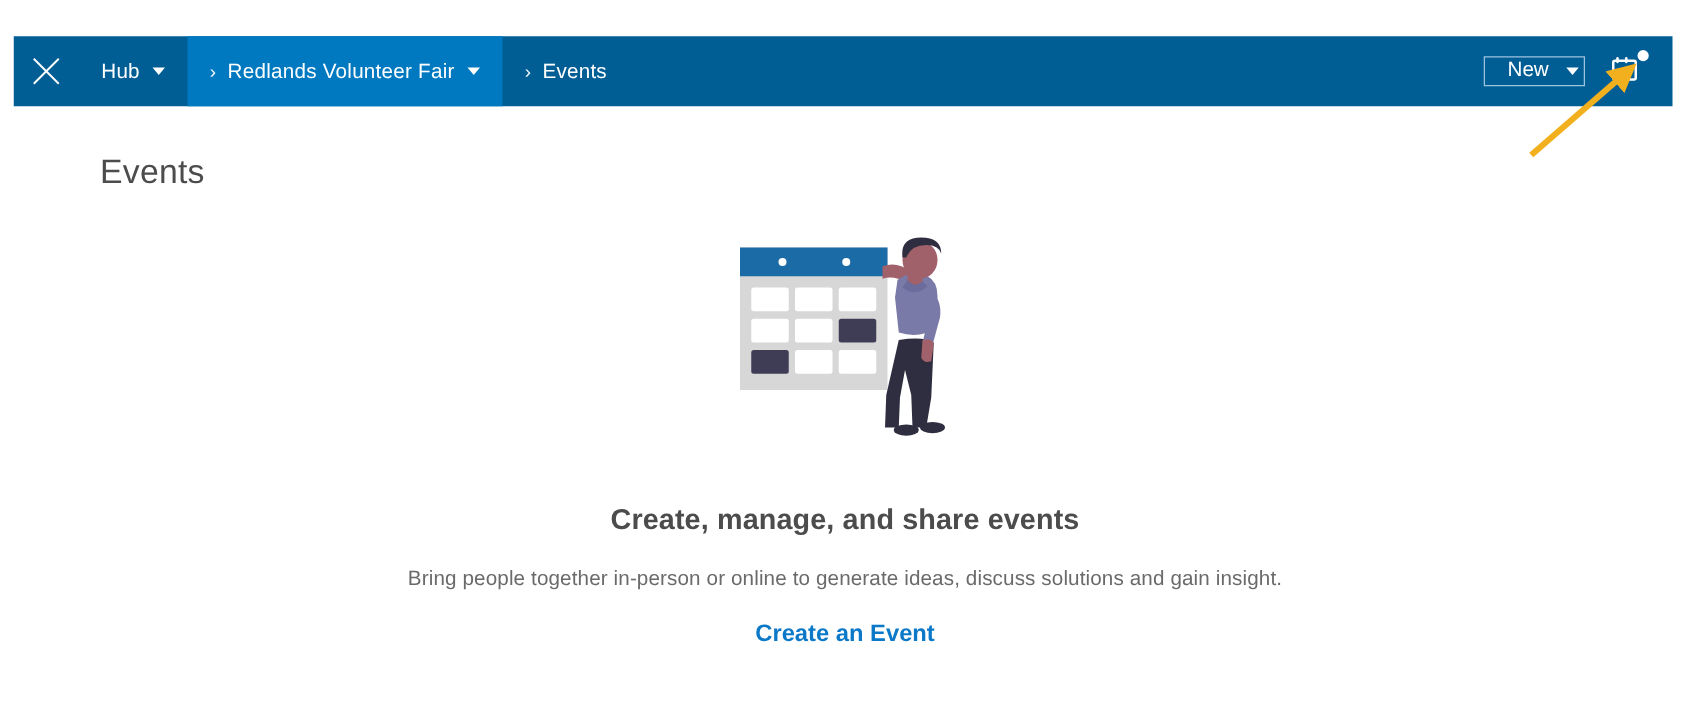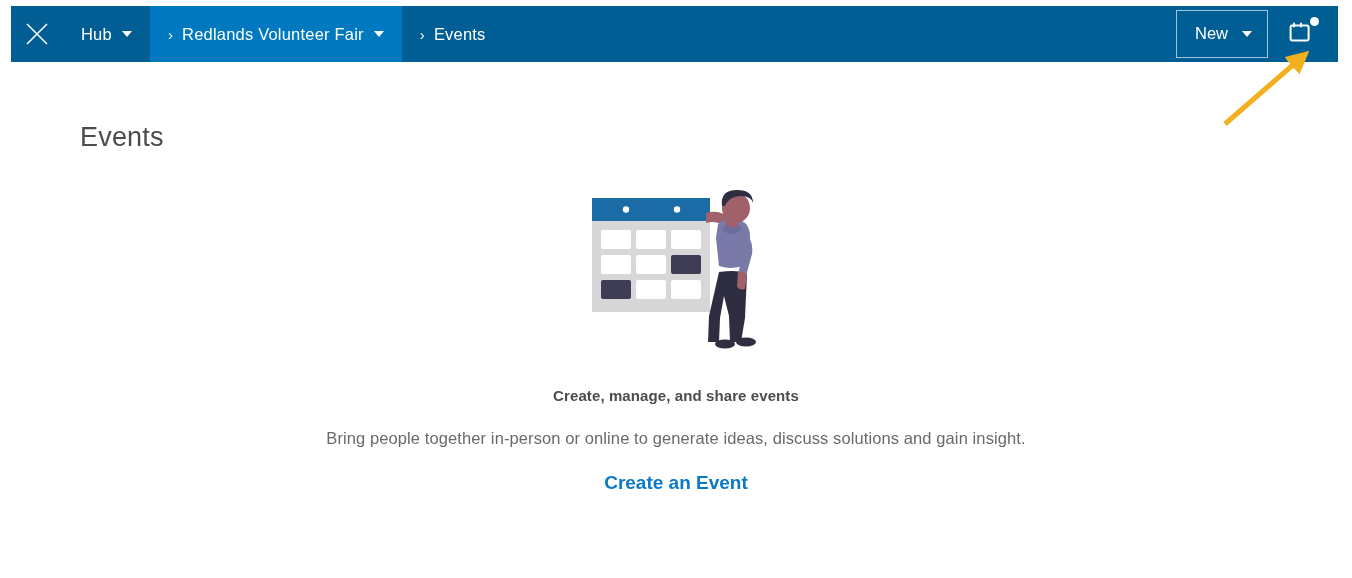--- a/index.html
+++ b/index.html
@@ -14,21 +14,21 @@
     overflow: hidden;
     font-family: "Liberation Sans", sans-serif;
     color: #4c4c4c;
     -webkit-font-smoothing: antialiased;
   }
 
   
   .topbar {
     position: absolute;
     left: 11px;
-    top: 6px;
+    top: 29px;
     width: 1327px;
     height: 56px;
     background: #005e95;
     display: flex;
     align-items: stretch;
     box-sizing: border-box;
   }
   .close-seg {
     width: 52px;
     display: flex;
@@ -68,27 +68,27 @@
     border-top: 6px solid #ffffff;
   }
   .spacer { flex: 1 1 auto; }
 
   .new-btn {
     align-self: center;
     margin-right: 16px;
     border: 1px solid #9dc4df;
     color: #ffffff;
     font-size: 16.5px;
-    padding: 8px 15px 9px 18px;
+    padding: 8px 4px 9px 18px;
     display: flex;
     align-items: center;
     background: transparent;
     cursor: pointer;
     box-sizing: border-box;
-    height: 48px;
+    height: 24px;
     justify-content: center;
   }
   .new-btn .caret { margin-left: 14px; }
 
   .cal-btn {
     align-self: center;
     margin-right: 20px;
     position: relative;
     width: 34px;
     height: 34px;
@@ -120,22 +120,22 @@
 
   .empty-state {
     position: absolute;
     left: 0;
     top: 186px;
     width: 1352px;
     text-align: center;
   }
   .illo { display: block; margin: 0 auto; }
   .es-head {
-    margin-top: 29px;
-    font-size: 15px;
+    margin-top: 44px;
+    font-size: 23px;
     font-weight: bold;
     color: #4c4c4c;
     letter-spacing: .1px;
   }
   .es-sub {
     margin-top: 25px;
     font-size: 16.5px;
     color: #6a6a6a;
     letter-spacing: .1px;
   }

